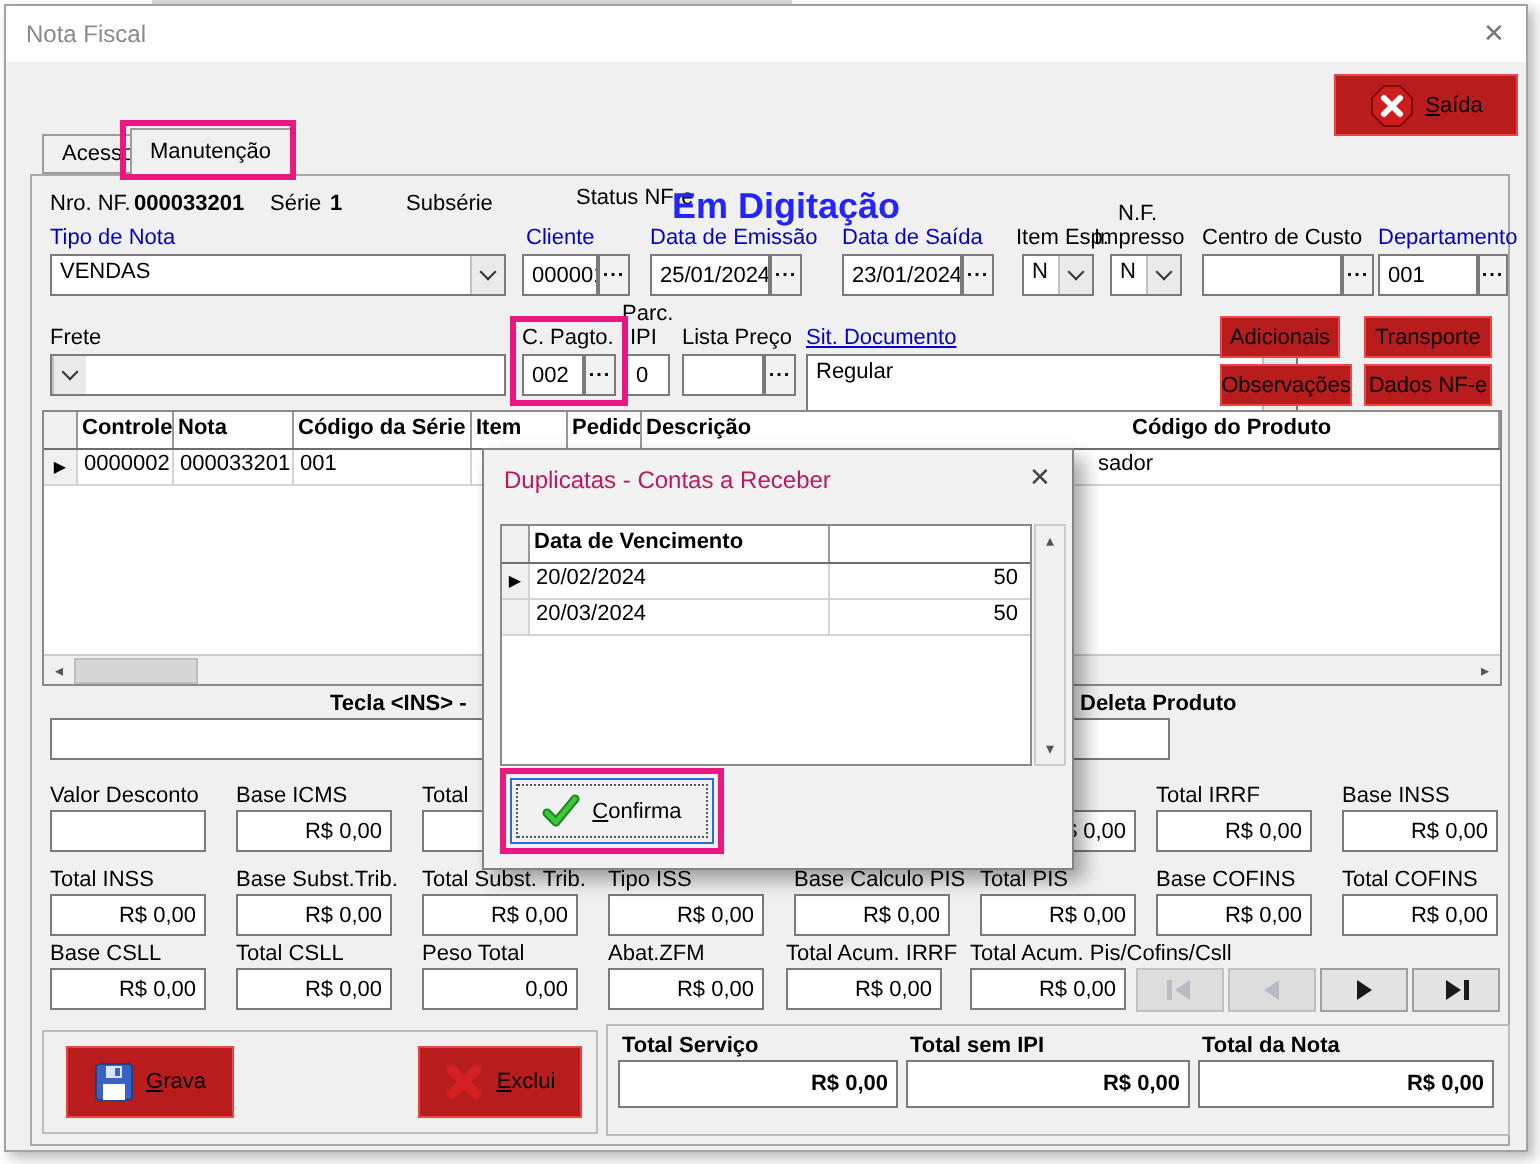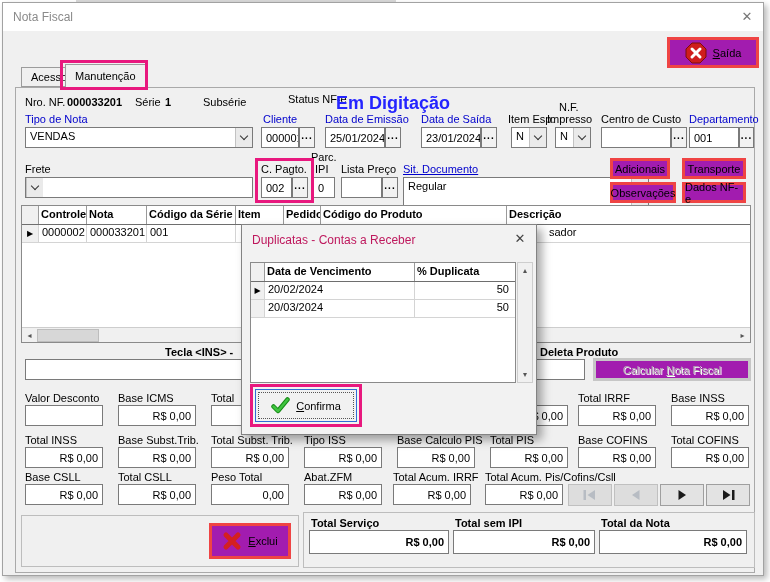--- a/index.html
+++ b/index.html
@@ -13,21 +13,21 @@
 .blue{color:#0000cc}
 .title{color:#8a8a8a;font-size:12px}
 .winclose{position:absolute;width:24px;height:20px;color:#777;font-size:13px;text-align:center;line-height:20px}
 .fld{position:absolute;background:#fff;border:1px solid #7a7a7a;font-size:11px;display:flex;align-items:center;padding:0 4px;white-space:nowrap;overflow:hidden}
 .r{justify-content:flex-end}
 .dots{position:absolute;background:#f2f2f2;border:1px solid #7a7a7a;font-size:10px;font-weight:bold;display:flex;align-items:center;justify-content:center;letter-spacing:1px;padding-bottom:4px}
 .cmb{position:absolute;background:#fff;border:1px solid #7a7a7a;font-size:11px;display:flex;align-items:stretch}
 .cmb .txt{flex:1;padding:2px 4px;overflow:hidden;white-space:nowrap}
 .cmb .cb{width:17px;background:#eaeaea;border-left:1px solid #c2c2c2;display:flex;align-items:center;justify-content:center}
 .chev{width:6px;height:6px;border-right:1.4px solid #333;border-bottom:1.4px solid #333;transform:rotate(45deg);margin-top:-3px}
-.pbtn{position:absolute;background:#a21caf;border:3px solid #ef4444;font-size:11px;display:flex;align-items:center;justify-content:center;gap:6px}
+.pbtn{position:absolute;background:#b91c1c;border:1px solid #ef4444;font-size:11px;display:flex;align-items:center;justify-content:center;gap:6px}
 .pbtn.dis{color:#b3b3b3;border-color:#c6c6c6;text-shadow:1px 1px 0 #fff}
 .hl{position:absolute;border:3px solid #e8187e;z-index:40;pointer-events:none}
 .tab{position:absolute;border:1px solid #9c9c9c;background:#f0f0f0;padding:0 9px;display:flex;align-items:center}
 .panel{position:absolute;left:12px;top:84px;width:740px;height:486px;border:1px solid #a9a9a9;background:#f0f0f0}
 .grid{position:absolute;background:#fff;border:1px solid #8a8a8a}
 .ghead{display:flex;font-weight:bold;height:19px;border-bottom:1px solid #6e6e6e}
 .ghead>div{border-right:1px solid #9a9a9a;padding:2px 2px;overflow:hidden;white-space:nowrap}
 .grow{display:flex;height:18px;border-bottom:1px solid #d4d4d4}
 .grow>div{border-right:1px solid #d4d4d4;padding:1px 3px;overflow:hidden;white-space:nowrap}
 .sel{background:#f0f0f0;display:flex;align-items:center;justify-content:center;font-size:8px;padding:0!important}
@@ -145,22 +145,22 @@
   <div class="pbtn" style="left:679px;top:179px;width:64px;height:21px">Dados NF-e</div>
 
   <div class="grid" style="left:18px;top:202px;width:730px;height:138px">
     <div class="ghead">
       <div style="width:17px" class="sel"></div>
       <div style="width:48px">Controle</div>
       <div style="width:60px">Nota</div>
       <div style="width:89px">Código da Série</div>
       <div style="width:48px">Item</div>
       <div style="width:37px">Pedido</div>
+      <div style="flex:1;border-right:none">Descrição</div>
       <div style="width:186px">Código do Produto</div>
-      <div style="flex:1;border-right:none">Descrição</div>
     </div>
     <div class="grow">
       <div style="width:17px" class="sel">▶</div>
       <div style="width:48px">0000002</div>
       <div style="width:60px">000033201</div>
       <div style="width:89px">001</div>
       <div style="width:48px"></div>
       <div style="width:37px"></div>
       <div style="width:186px"></div>
       <div style="flex:1;border-right:none;padding-left:42px">sador</div>
@@ -169,23 +169,20 @@
       <span class="sarr">◂</span>
       <div class="sthumb" style="left:15px;top:1px;width:62px;height:13px"></div>
       <span class="sarr" style="position:absolute;right:0">▸</span>
     </div>
   </div>
 
   <div class="t b" style="left:162px;top:343px">Tecla &lt;INS&gt; -</div>
   <div class="t b" style="left:537px;top:343px">Deleta Produto</div>
 
   <div class="fld" style="left:22px;top:356px;width:560px;height:21px"></div>
-  <div class="pbtn dis" style="left:590px;top:355px;width:158px;height:23px">
-        <span><span>Calcular </span><span class="u">N</span><span>ota Fiscal</span></span>
-      </div>
 
   <div class="t" style="left:22px;top:389px">Valor Desconto</div>
   <div class="fld r" style="left:22px;top:402px;width:78px;height:21px"></div>
   <div class="t" style="left:115px;top:389px">Base ICMS</div>
   <div class="fld r" style="left:115px;top:402px;width:78px;height:21px">R$ 0,00</div>
   <div class="t" style="left:208px;top:389px">Total</div>
   <div class="fld r" style="left:208px;top:402px;width:78px;height:21px"></div>
   <div class="fld r" style="left:487px;top:402px;width:78px;height:21px">R$ 0,00</div>
   <div class="t" style="left:575px;top:389px">Total IRRF</div>
   <div class="fld r" style="left:575px;top:402px;width:78px;height:21px">R$ 0,00</div>
@@ -239,20 +236,29 @@
         </svg>
       </div>
   <div class="navbtn" style="left:703px;top:481px">
         <svg width="16" height="12" viewBox="0 0 16 12">
           <path d="M3 1 L10.5 6 L3 11 Z" fill="#1a1a1a"></path>
           <rect x="12" y="1" width="2.5" height="10" fill="#1a1a1a"></rect>
         </svg>
       </div>
 
   <div class="gbox" style="left:18px;top:512px;width:278px;height:52px"></div>
+  <div class="pbtn" style="left:30px;top:520px;width:84px;height:36px">
+    <svg width="20" height="20" viewBox="0 0 20 20">
+          <rect x="1" y="1" width="18" height="18" rx="2" fill="#3a62c4" stroke="#23407f"></rect>
+          <rect x="6" y="2" width="8" height="6" fill="#d9e4f8"></rect>
+          <rect x="10.5" y="3" width="2.5" height="4" fill="#3a62c4"></rect>
+          <rect x="4.5" y="11" width="11" height="8" fill="#fff"></rect>
+        </svg>
+    <span><span class="u">G</span><span>rava</span></span>
+  </div>
   <div class="pbtn" style="left:206px;top:520px;width:82px;height:36px">
     <svg width="20" height="20" viewBox="0 0 20 20">
           <path d="M4 4 L16 16 M16 4 L4 16" stroke="#d42020" stroke-width="5" stroke-linecap="round"></path>
         </svg>
     <span><span class="u">E</span><span>xclui</span></span>
   </div>
   <div class="gbox" style="left:300px;top:509px;width:452px;height:56px"></div>
   <div class="t b" style="left:308px;top:514px">Total Serviço</div>
   <div class="fld r b" style="left:306px;top:527px;width:140px;height:24px;font-weight:bold">R$ 0,00</div>
   <div class="t b" style="left:452px;top:514px">Total sem IPI</div>
@@ -260,21 +266,20 @@
   <div class="t b" style="left:598px;top:514px">Total da Nota</div>
   <div class="fld r b" style="left:596px;top:527px;width:148px;height:24px;font-weight:bold">R$ 0,00</div>
 
   <div class="modal">
     <div class="t" style="left:10px;top:8px;font-size:12px;color:#be185d">Duplicatas - Contas a Receber</div>
     <div class="winclose" style="left:266px;top:4px;color:#444">✕</div>
     <div class="grid" style="left:8px;top:37px;width:266px;height:121px">
       <div class="ghead">
         <div style="width:14px" class="sel"></div>
         <div style="width:150px">Data de Vencimento</div>
-        <div style="flex:1;border-right:none">% Duplicata</div>
       </div>
       <div class="grow">
         <div style="width:14px" class="sel">▶</div>
         <div style="width:150px">20/02/2024</div>
         <div style="flex:1;border-right:none;text-align:right;padding-right:6px">50</div>
       </div>
       <div class="grow">
         <div style="width:14px" class="sel"></div>
         <div style="width:150px">20/03/2024</div>
         <div style="flex:1;border-right:none;text-align:right;padding-right:6px">50</div>

